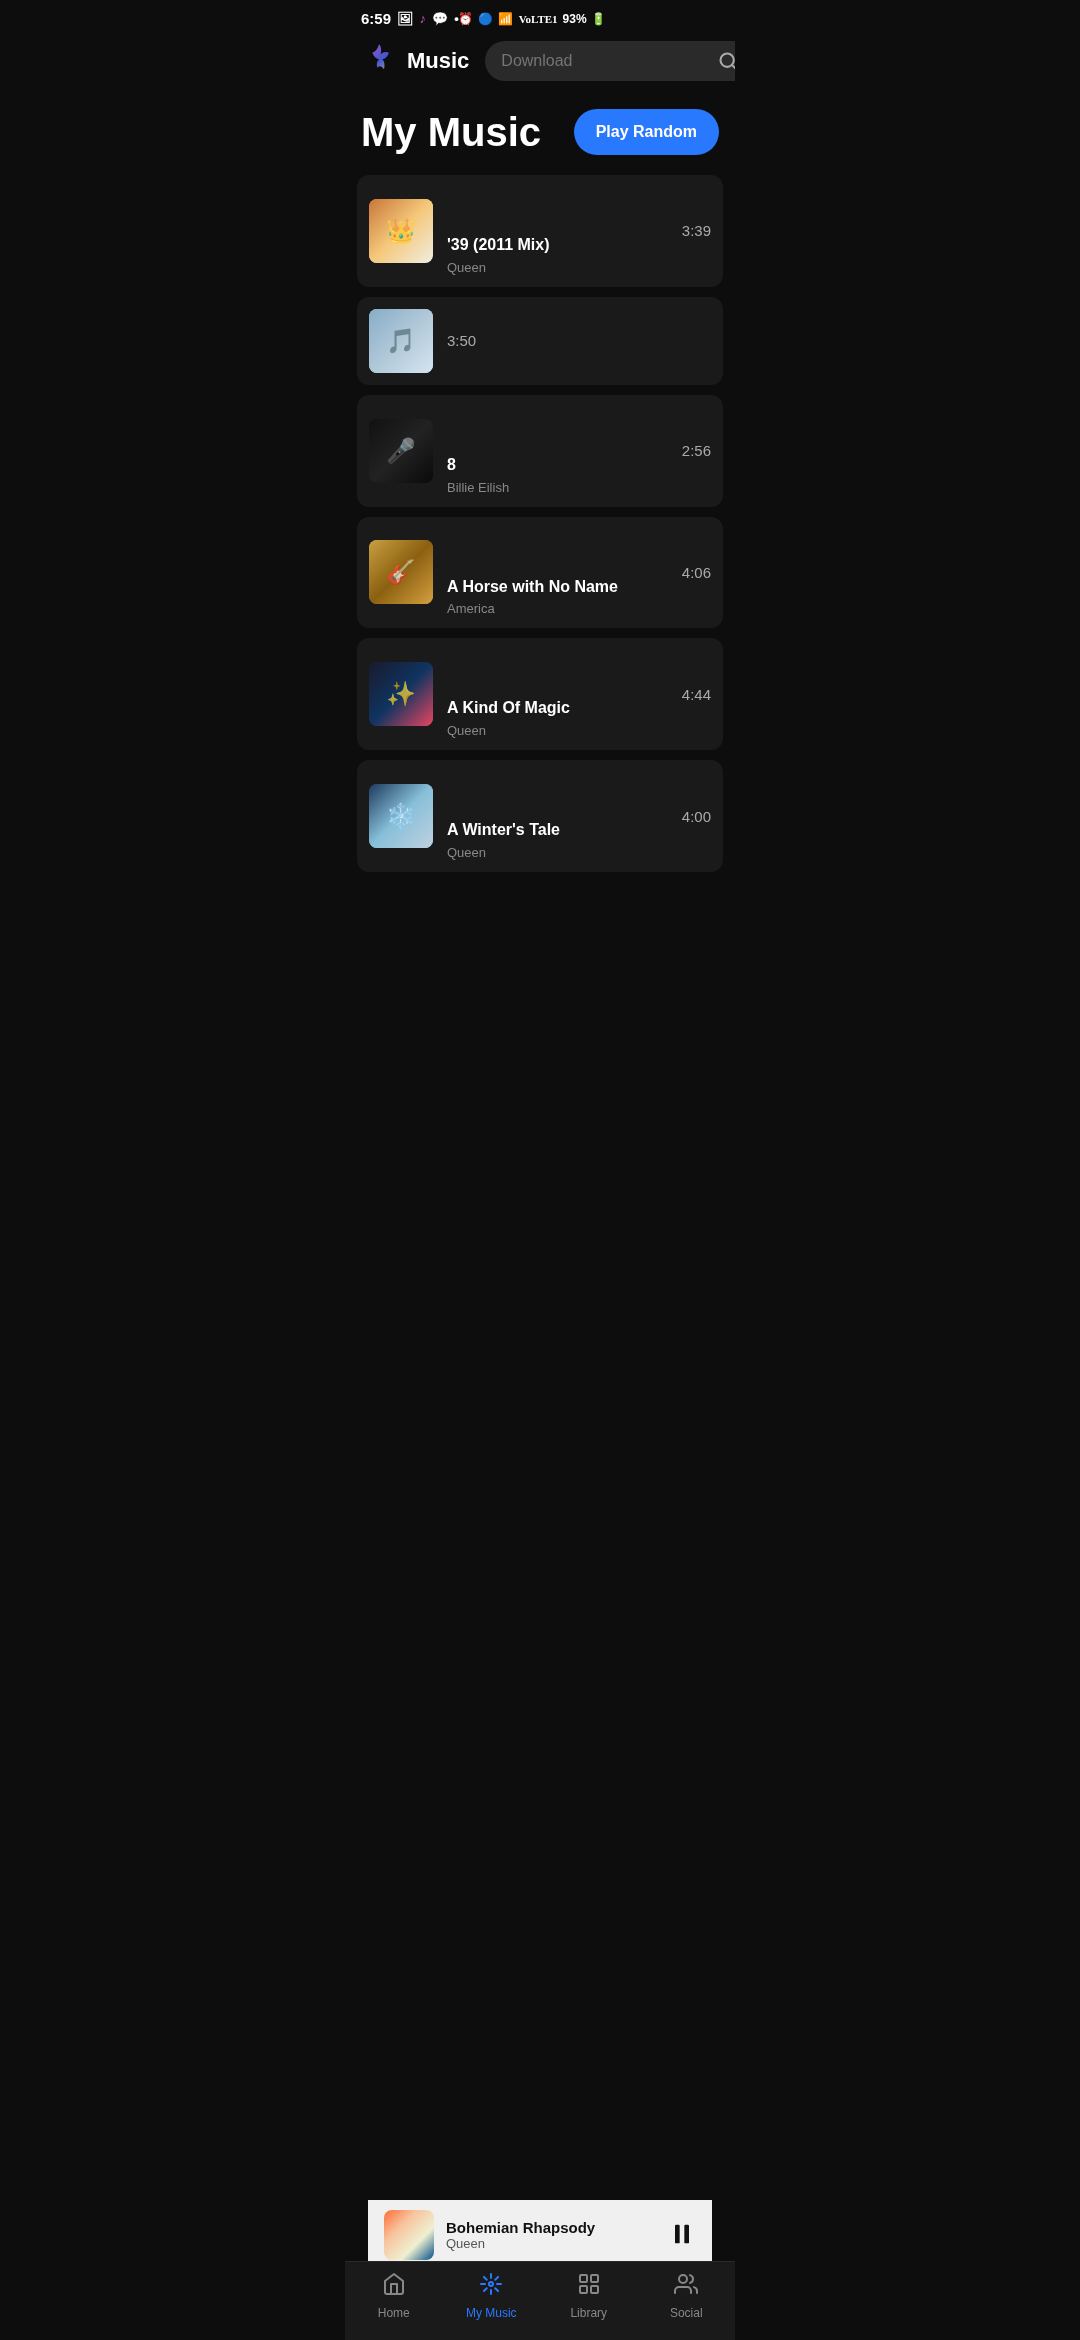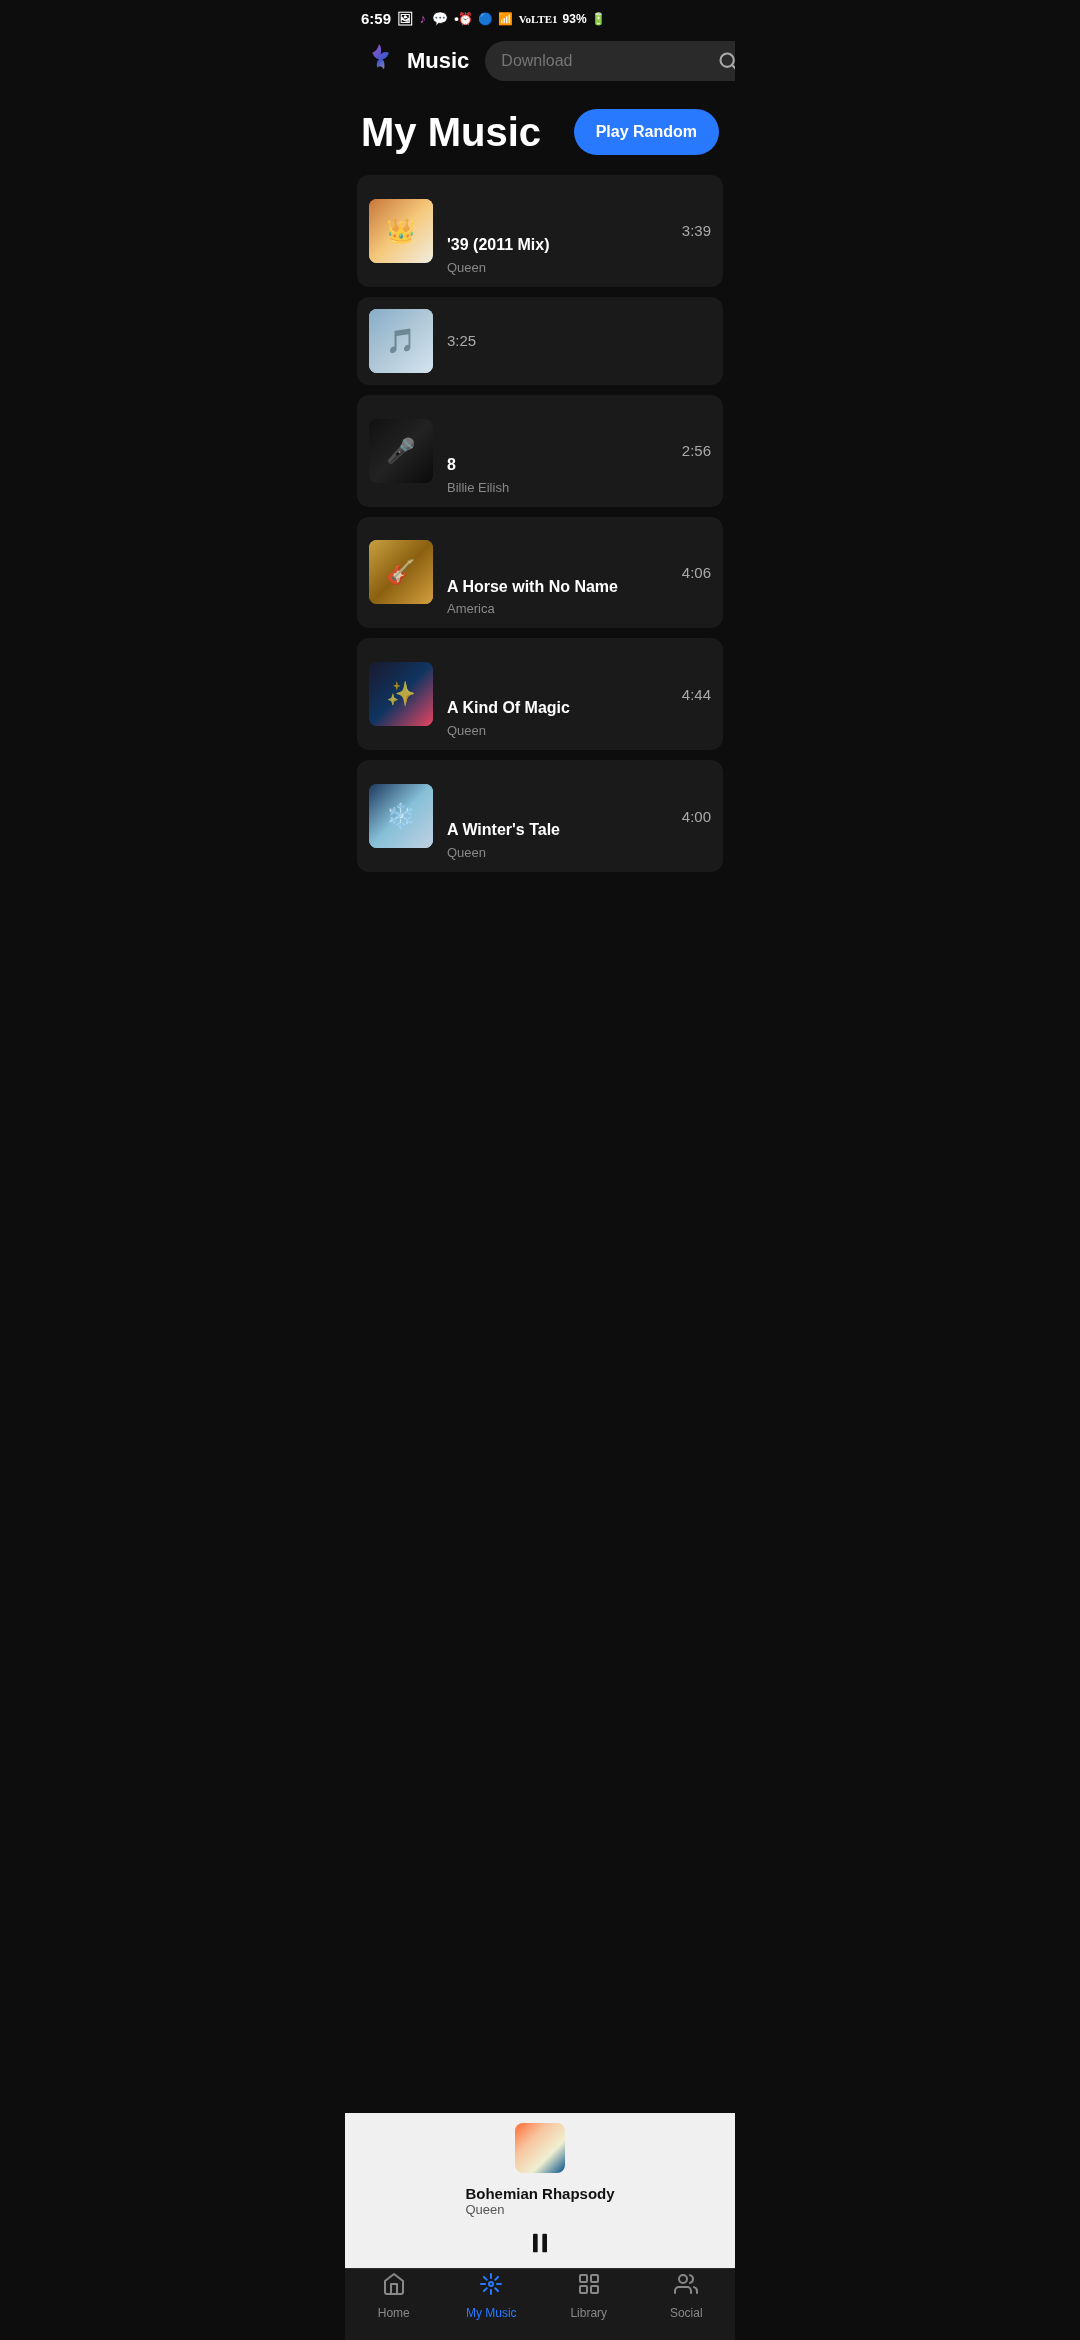--- a/index.html
+++ b/index.html
@@ -163,27 +163,26 @@
     .artwork-queen-winter {
       background: linear-gradient(135deg, #1e3a5f, #87ceeb, #c9d8e8);
     }
 
     
     .now-playing-bar {
       position: fixed;
       bottom: 70px;
       left: 50%;
       transform: translateX(-50%);
-      width: 390px;
+      width: 344px;
       background: #f0f0f0;
       display: flex;
       align-items: center;
       padding: 10px 16px;
       gap: 12px;
-      flex-direction: column;
     }
     .now-playing-artwork {
       width: 50px;
       height: 50px;
       border-radius: 8px;
       background: linear-gradient(135deg, #ff6b35, #f7c59f, #efefd0, #004e89);
       flex-shrink: 0;
     }
     .now-playing-info {
       flex: 1;
@@ -213,21 +212,21 @@
     .bottom-nav {
       position: fixed;
       bottom: 0;
       left: 50%;
       transform: translateX(-50%);
       width: 390px;
       background: #1a1a1a;
       display: flex;
       justify-content: space-around;
       align-items: center;
-      padding: 3px 0 20px;
+      padding: 10px 0 20px;
       border-top: 1px solid #2a2a2a;
     }
     .nav-item {
       display: flex;
       flex-direction: column;
       align-items: center;
       gap: 4px;
       cursor: pointer;
       min-width: 70px;
     }
@@ -319,21 +318,21 @@
             <linearGradient id="grad1" x1="0" y1="0" x2="64" y2="64" gradientUnits="userSpaceOnUse">
               <stop offset="0%" stop-color="#87adc8"></stop>
               <stop offset="50%" stop-color="#b0c8d8"></stop>
               <stop offset="100%" stop-color="#d4e4ef"></stop>
             </linearGradient>
           </defs>
           <rect width="64" height="64" fill="url(#grad1)"></rect>
           <text x="32" y="40" text-anchor="middle" font-size="24" fill="rgba(255,255,255,0.7)">🎵</text>
         </svg>
       </div>
-      <span class="song-duration">3:25</span>
+      <span class="song-duration">3:50</span>
     </div>
     <div class="song-card">
       <div class="song-artwork artwork-billie">
         <svg width="64" height="64" viewBox="0 0 64 64">
           <defs>
             <linearGradient id="grad2" x1="0" y1="0" x2="64" y2="64" gradientUnits="userSpaceOnUse">
               <stop offset="0%" stop-color="#111"></stop>
               <stop offset="50%" stop-color="#222"></stop>
               <stop offset="100%" stop-color="#0a0a0a"></stop>
             </linearGradient>

